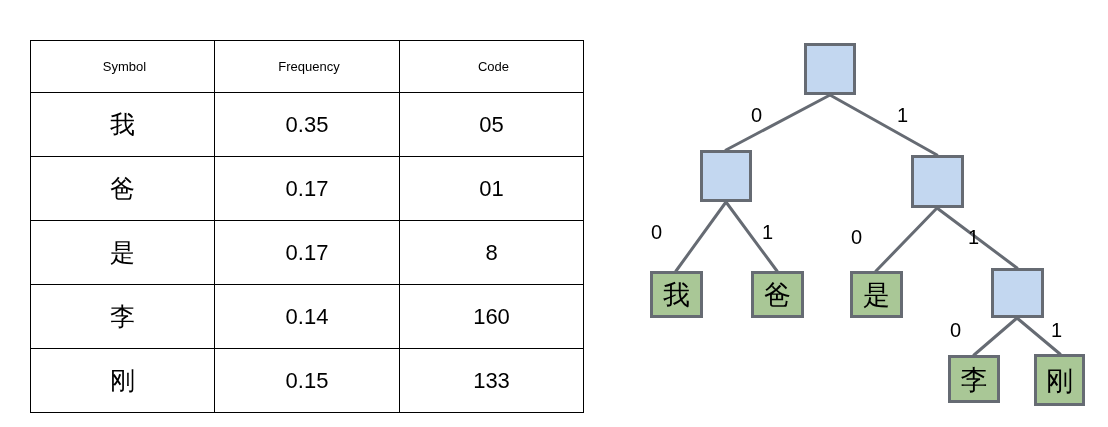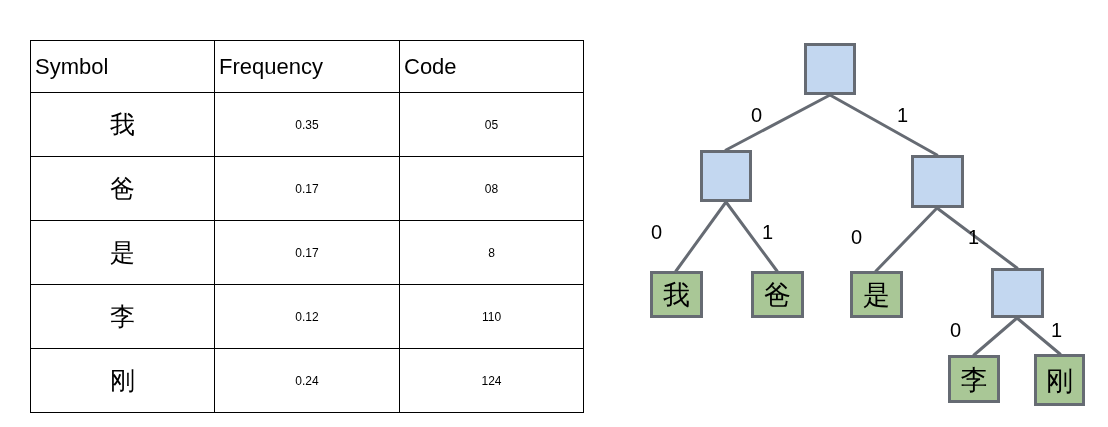--- a/index.html
+++ b/index.html
@@ -28,30 +28,30 @@
   #huffman-table td,
   #huffman-table th {
     border: 1px solid #000000;
     padding: 0;
     margin: 0;
     font-weight: normal;
     color: #000000;
   }
   #huffman-table thead th {
     height: 51px;
-    text-align: left;
+    text-align: center;
     padding-left: 4px;
-    font-size: 22px;
+    font-size: 13px;
     vertical-align: middle;
   }
   #huffman-table tbody td {
     height: 63px;
     text-align: center;
     vertical-align: middle;
-    font-size: 12px;
+    font-size: 22px;
   }
   #huffman-table tbody td.sym {
     font-size: 25px;
     font-family: "DejaVu Sans", "Liberation Sans", sans-serif;
   }
   .col-symbol { width: 184px; }
   .col-freq   { width: 185px; }
   .col-code   { width: 184px; }
 
   
@@ -113,36 +113,36 @@
   </thead>
   <tbody>
     <tr>
       <td class="sym">我</td>
       <td>0.35</td>
       <td>05</td>
     </tr>
     <tr>
       <td class="sym">爸</td>
       <td>0.17</td>
-      <td>08</td>
+      <td>01</td>
     </tr>
     <tr>
       <td class="sym">是</td>
       <td>0.17</td>
       <td>8</td>
     </tr>
     <tr>
       <td class="sym">李</td>
-      <td>0.12</td>
-      <td>110</td>
+      <td>0.14</td>
+      <td>160</td>
     </tr>
     <tr>
       <td class="sym">刚</td>
-      <td>0.24</td>
-      <td>124</td>
+      <td>0.15</td>
+      <td>133</td>
     </tr>
   </tbody>
 </table>
 
 <div id="huffman-tree">
 
   <svg id="tree-edges" viewBox="0 0 508 427">
     <g stroke="#666b73" stroke-width="3" fill="none" stroke-linecap="round">
 
       <line x1="230" y1="95" x2="126" y2="150"></line>

